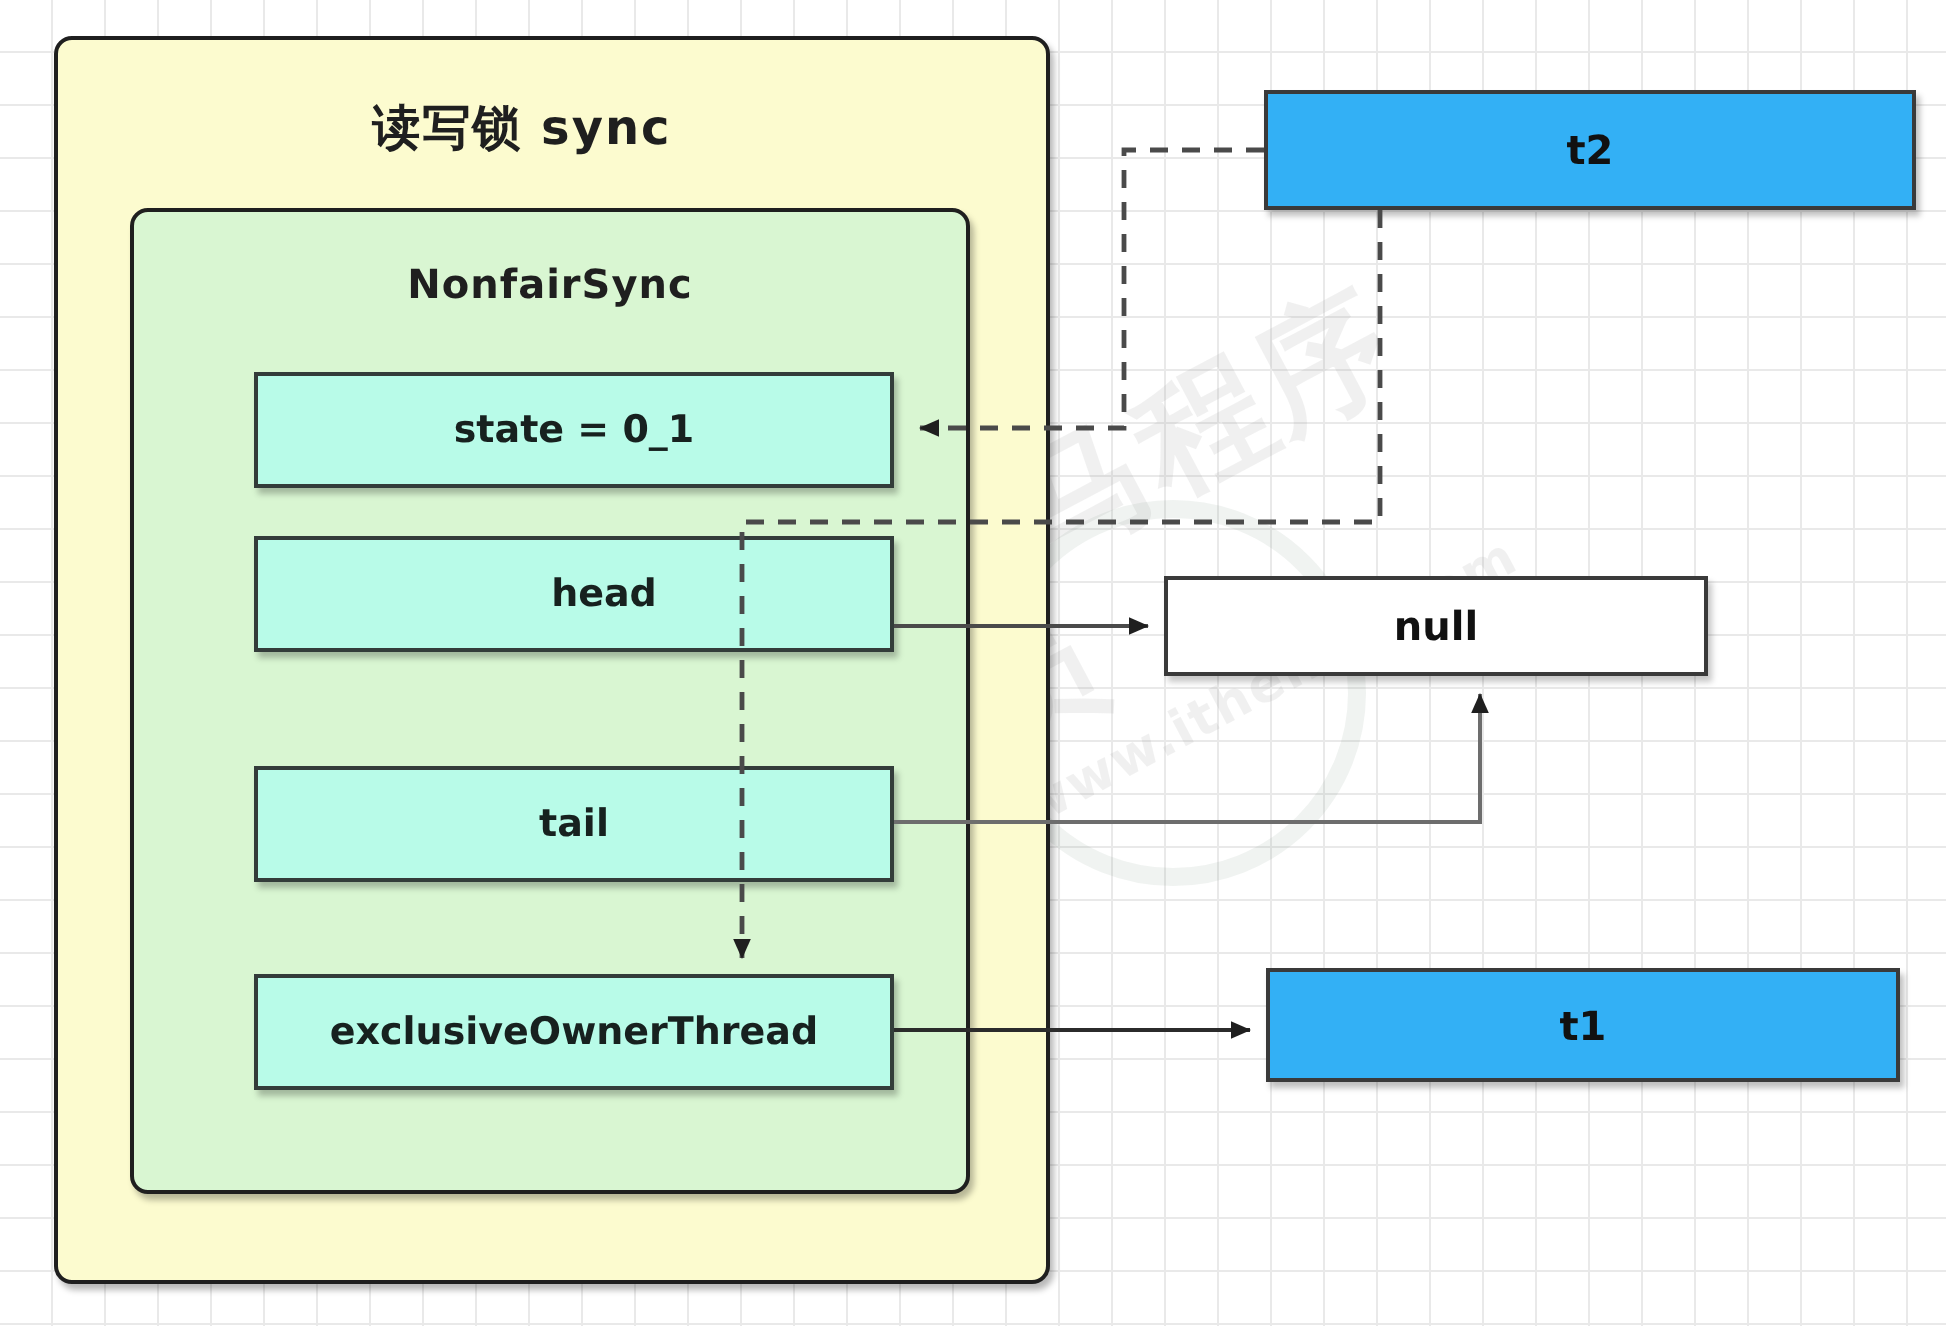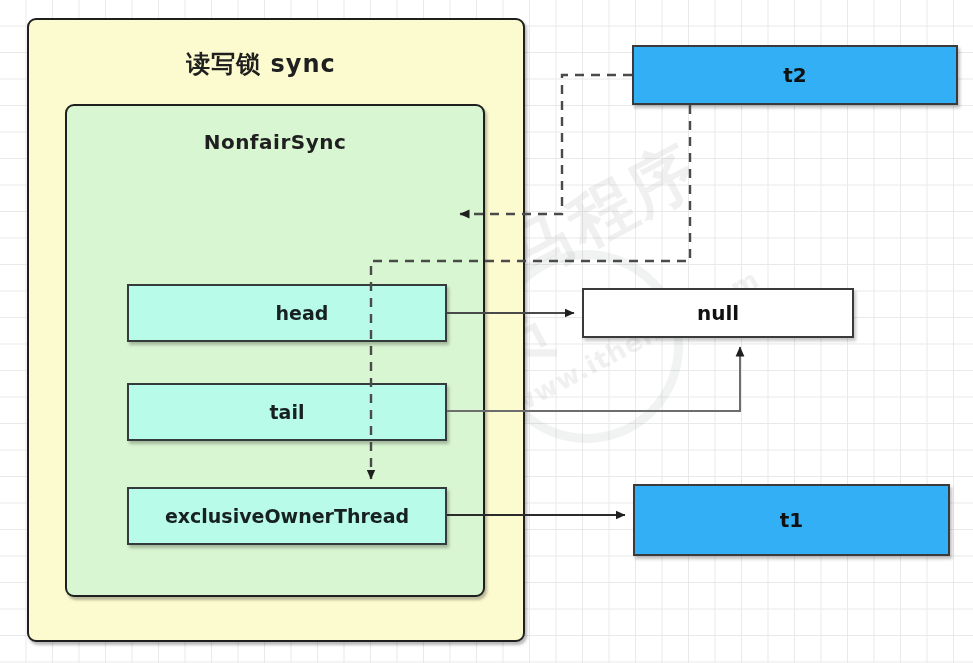--- a/index.html
+++ b/index.html
@@ -101,42 +101,42 @@
     display: flex;
     align-items: center;
     justify-content: center;
     font-size: 19px;
     font-weight: bold;
     color: #17211f;
     box-sizing: border-box;
     z-index: 3;
   }
   .f-state  { top: 186px; }
-  .f-head   { top: 284px; padding-left: 30px; }
+  .f-head   { top: 268px; padding-left: 30px; }
   .f-tail   { top: 383px; text-align: right; }
   .f-owner  { top: 487px; }
   .f-owner  { font-size: 19px; }
 
   
   .thread {
     position: absolute;
     background: #33b0f5;
     border: 2px solid #3a3a3a;
     box-shadow: 2px 3px 3px rgba(0,0,0,0.25);
     display: flex;
     align-items: center;
     justify-content: center;
     font-size: 20px;
     font-weight: bold;
     color: #111111;
     box-sizing: border-box;
     z-index: 3;
   }
   .t2box { left: 632px; top: 45px;  width: 326px; height: 60px; }
-  .t1box { left: 633px; top: 484px; width: 317px; height: 72px; }
+  .t1box { left: 633px; top: 484px; width: 317px; height: 57px; }
   .nullbox {
     position: absolute;
     left: 582px; top: 288px; width: 272px; height: 50px;
     background: #ffffff;
     border: 2px solid #3a3a3a;
     box-shadow: 2px 3px 3px rgba(0,0,0,0.22);
     display: flex;
     align-items: center;
     justify-content: center;
     font-size: 20px;
@@ -167,20 +167,21 @@
     <div>黑马程序员</div>
     <div class="wm-sub">www.itheima.com</div>
   </div>
 
   <div class="box outer-yellow"></div>
   <div class="ctitle outer-title" style="left:27px; width:468px;">读写锁 sync</div>
 
   <div class="box inner-green"></div>
   <div class="ctitle inner-title" style="left:65px; width:420px;">NonfairSync</div>
 
+  <div class="field f-state">state = 0_1</div>
   <div class="field f-head">head</div>
   <div class="field f-tail">tail</div>
   <div class="field f-owner">exclusiveOwnerThread</div>
 
   <div class="thread t2box">t2</div>
   <div class="nullbox">null</div>
   <div class="thread t1box">t1</div>
 
   <svg class="edges" viewBox="0 0 973 663">
     <defs>

